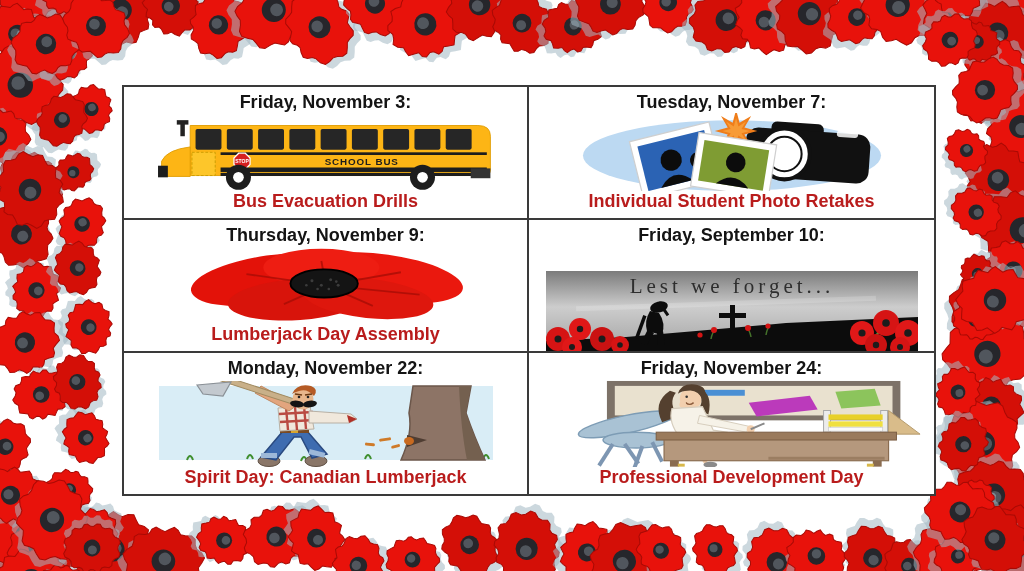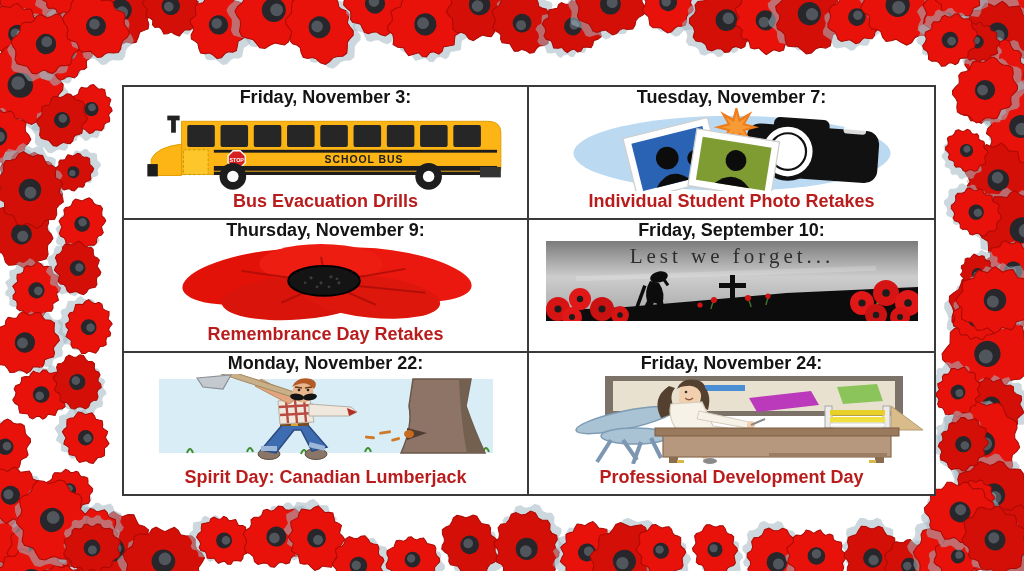--- a/index.html
+++ b/index.html
@@ -12,23 +12,23 @@
     position:absolute;left:122px;top:85px;width:814px;height:411px;z-index:1;
     background:#ffffff;border:2px solid #3a3a3a;box-sizing:border-box;
     display:grid;grid-template-columns:1fr 1fr;grid-template-rows:133px 133px 1fr;
   }
   .cell{
     background:#ffffff;display:flex;flex-direction:column;align-items:center;
     box-sizing:border-box;overflow:hidden;
   }
   .cell.c-r{border-right:2px solid #3a3a3a;}
   .cell.c-b{border-bottom:2px solid #3a3a3a;}
-  .date{font-size:18px;font-weight:700;color:#141414;line-height:1.15;}
+  .date{margin-top:5px;font-size:18px;font-weight:700;color:#141414;line-height:1.15;}
   .event{margin-bottom:6px;font-size:18px;font-weight:700;color:#b91c1c;line-height:1.15;}
-  .art{flex:1;display:flex;align-items:flex-start;justify-content:center;width:100%;min-height:0;}
+  .art{flex:1;display:flex;align-items:flex-end;justify-content:center;width:100%;min-height:0;}
   .art svg{display:block;max-height:100%;max-width:96%;}
   text{font-family:"Liberation Sans", sans-serif;}
   .serif-text{font-family:"Liberation Serif", serif;}
 </style>
 </head>
 <body>
 
 <div class="stage">
 
   <svg id="poppy-border" viewBox="0 0 1024 571">
@@ -765,21 +765,21 @@
               <circle cx="150" cy="42" r="1.6"></circle>
               <circle cx="160" cy="36" r="1.6"></circle>
             <circle cx="168" cy="42" r="1.6"></circle>
               <circle cx="146" cy="46" r="1.4"></circle>
               <circle cx="158" cy="46" r="1.4"></circle>
             <circle cx="134" cy="42" r="1.4"></circle>
               <circle cx="166" cy="38" r="1.4"></circle>
           </g>
         </svg>
       </div>
-      <div class="event">Remembrance Day Retakes</div>
+      <div class="event">Lumberjack Day Assembly</div>
     </div>
 
     <div class="cell c-b">
       <div class="date">Friday, September 10:</div>
       <div class="art">
         <svg viewBox="0 0 372 80" width="372" height="80">
           <defs>
             <linearGradient id="lwf-sky" x1="0" y1="0" x2="0" y2="1">
               <stop offset="0" stop-color="#7b7b7b"></stop>
               <stop offset="0.45" stop-color="#cdcdcd"></stop>

